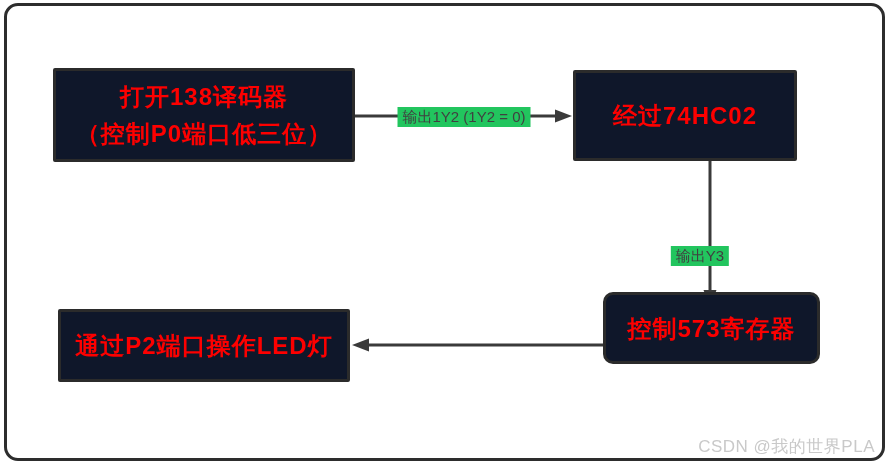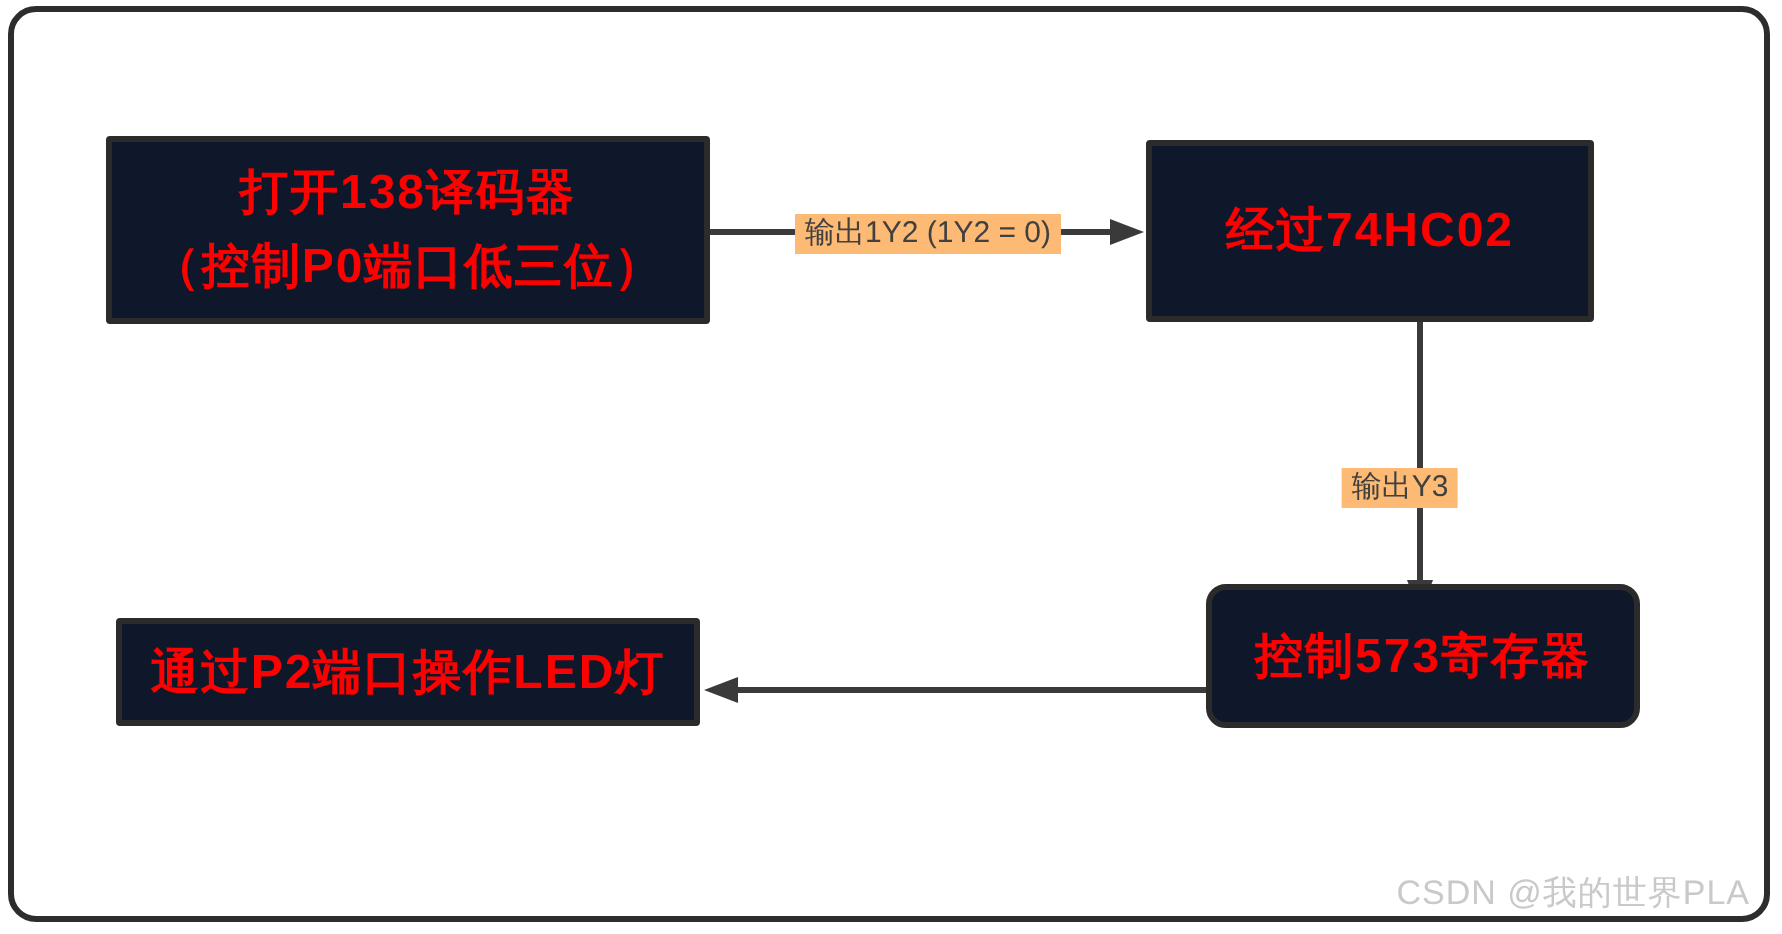--- a/index.html
+++ b/index.html
@@ -39,33 +39,33 @@
     color: #fd0000;
     font-weight: bold;
     font-size: 24px;
     line-height: 37px;
     letter-spacing: 1px;
     white-space: nowrap;
   }
   .node-open-decoder { left: 53px; top: 68px;  width: 302px; height: 94px; border-radius: 2px; }
   .node-nor-gate     { left: 573px; top: 70px; width: 224px; height: 91px; border-radius: 2px; }
   .node-register573  { left: 603px; top: 292px; width: 217px; height: 72px; border-radius: 10px; }
-  .node-led          { left: 58px;  top: 309px; width: 292px; height: 54px; border-radius: 2px; }
+  .node-led          { left: 58px;  top: 309px; width: 292px; height: 73px; border-radius: 2px; }
   .edge-label {
     position: absolute;
-    background: #fdba74;
+    background: #22c55e;
     color: #404040;
     font-size: 15px;
     line-height: 20px;
     padding: 0 5px;
     white-space: nowrap;
     transform: translate(-50%, -50%);
   }
   .edge-label-1y2 { left: 464px; top: 117px; }
-  .edge-label-y3  { left: 700px; top: 244px; }
+  .edge-label-y3  { left: 700px; top: 256px; }
   .watermark {
     position: absolute;
     right: 16px; bottom: 9px;
     color: #c9c9c9;
     font-size: 17px;
     letter-spacing: 0.5px;
     margin-top: 28px;
   }
 </style>
 </head>

